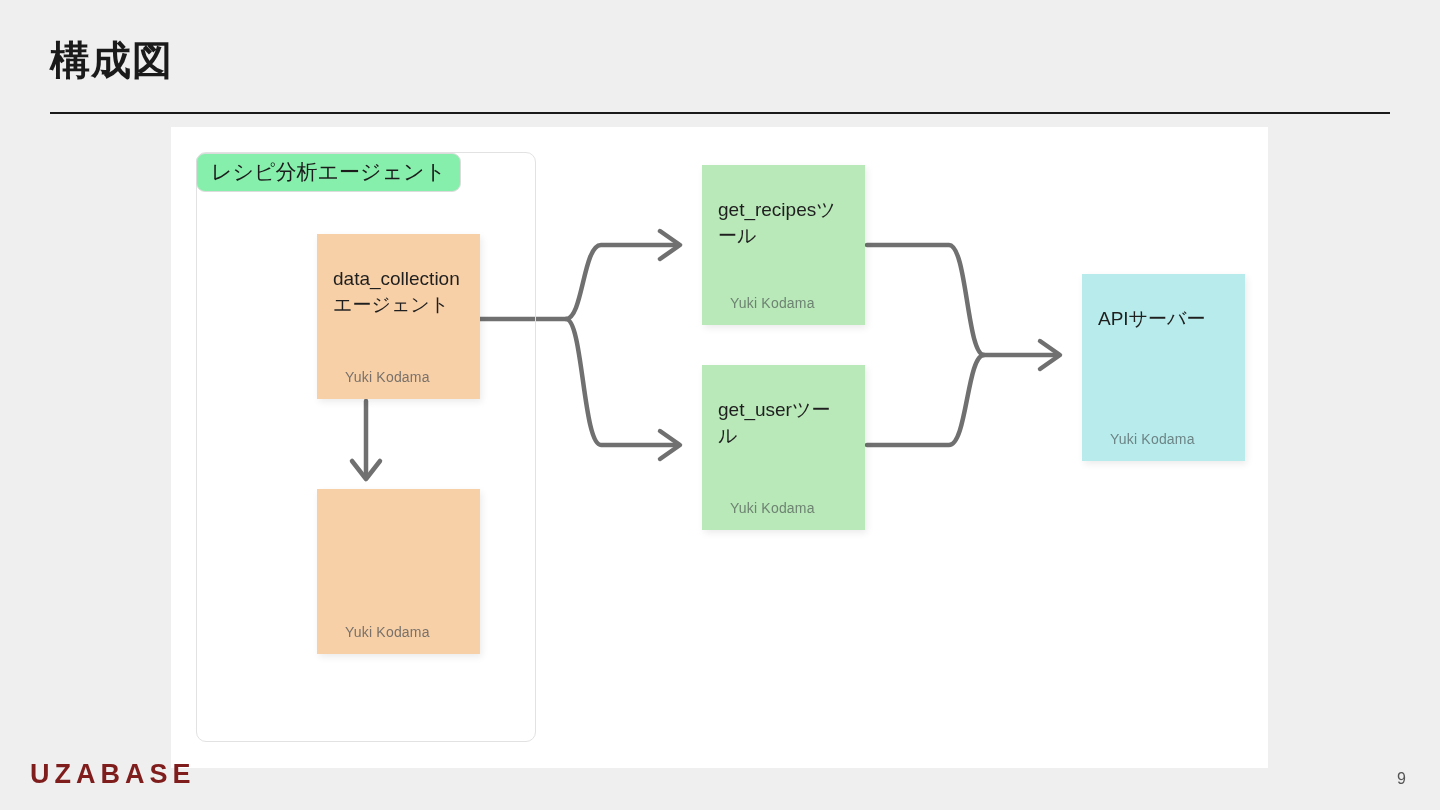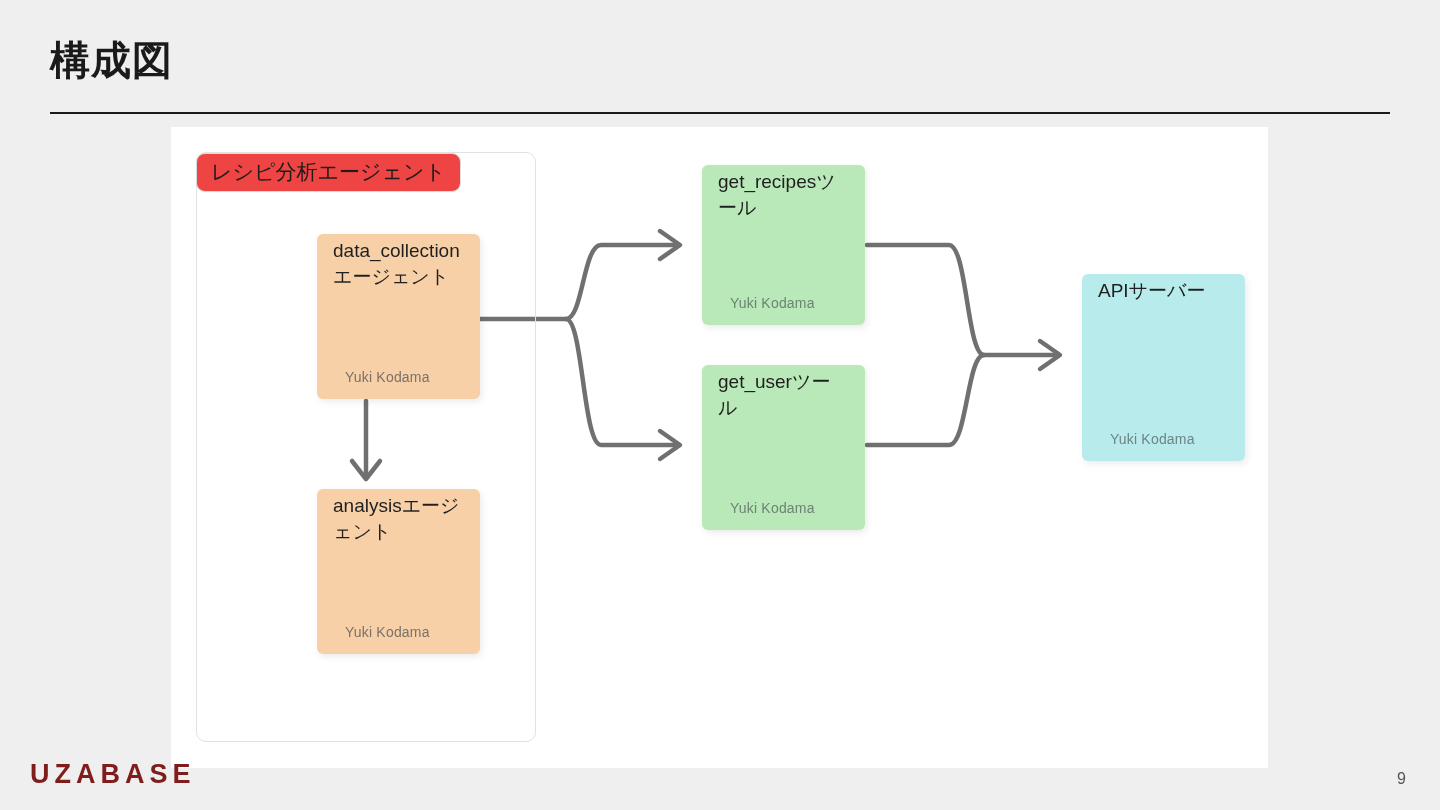--- a/index.html
+++ b/index.html
@@ -73,37 +73,36 @@
     height: 590px;
     border: 1px solid #e2e2e2;
     border-radius: 10px;
     background: transparent;
     box-sizing: border-box;
   }
   .group-label {
     position: absolute;
     left: 25px;
     top: 26px;
-    background: #ef4444;
+    background: #86efac;
     border: 1px solid #dcdcdc;
     border-radius: 9px;
     padding: 6px 14px 7px 14px;
     font-size: 21px;
     color: #1c1c1c;
     line-height: 1.15;
     white-space: nowrap;
   }
 
   
   .node {
     position: absolute;
     box-sizing: border-box;
-    padding: 4px 16px 0 16px;
+    padding: 32px 16px 0 16px;
     box-shadow: 2px 3px 7px rgba(0,0,0,0.08);
-    border-radius: 6px;
   }
   .node-title {
     font-size: 19px;
     color: #1f1f1f;
     line-height: 1.38;
     word-break: break-word;
   }
   .node-author {
     position: absolute;
     left: 28px;
@@ -172,21 +171,20 @@
 
   <div class="group-box"></div>
   <div class="group-label">レシピ分析エージェント</div>
 
   <div class="node orange" id="node-data-collection">
     <div class="node-title">data_collectionエージェント</div>
     <div class="node-author">Yuki Kodama</div>
   </div>
 
   <div class="node orange" id="node-analysis">
-    <div class="node-title">analysisエージェント</div>
     <div class="node-author">Yuki Kodama</div>
   </div>
 
   <div class="node green" id="node-get-recipes">
     <div class="node-title">get_recipesツール</div>
     <div class="node-author">Yuki Kodama</div>
   </div>
 
   <div class="node green" id="node-get-user">
     <div class="node-title">get_userツール</div>

